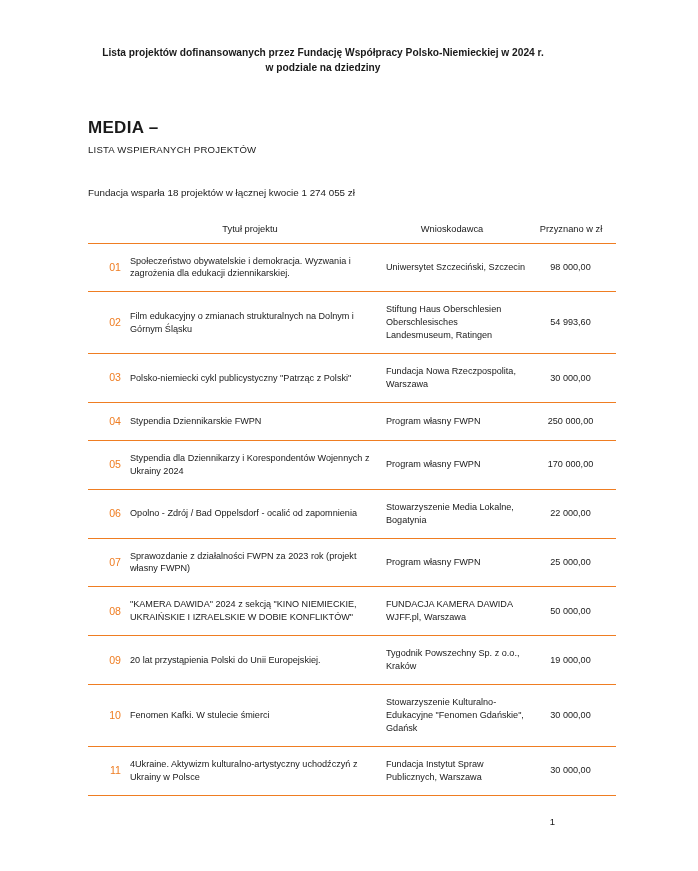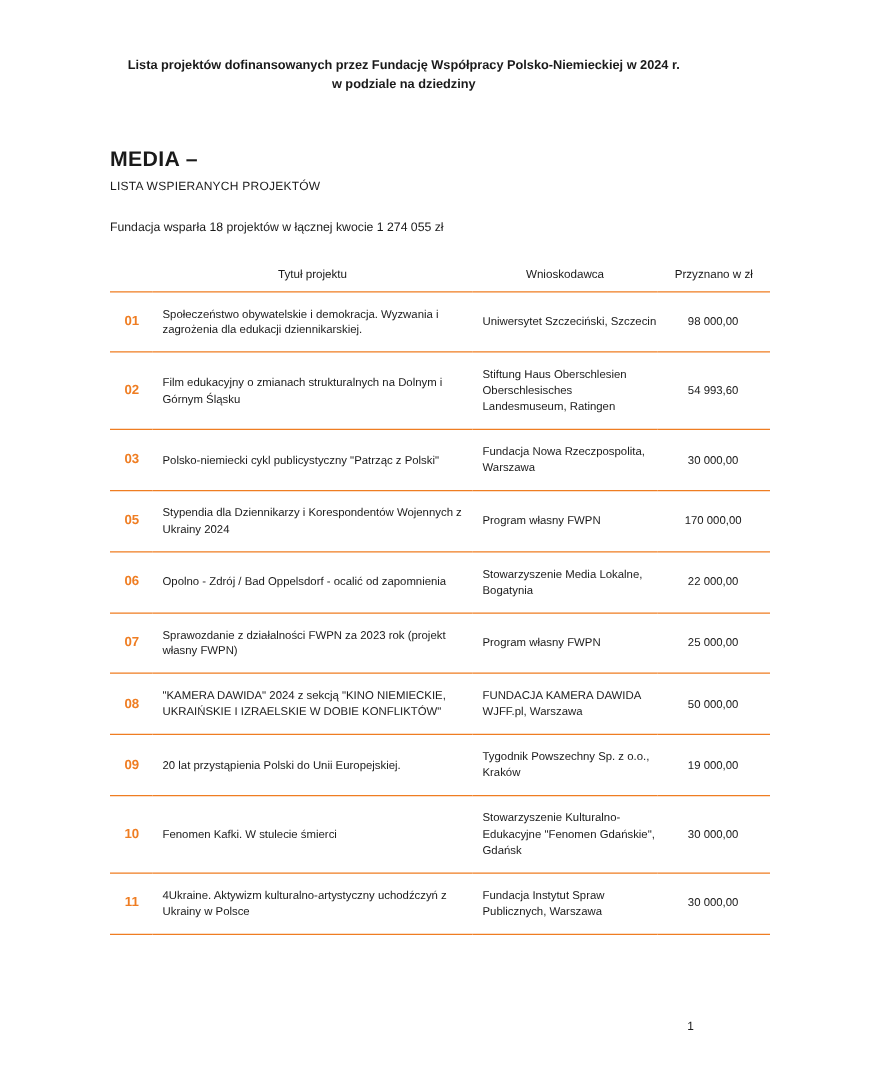--- a/index.html
+++ b/index.html
@@ -39,21 +39,21 @@
     letter-spacing: 0.3px;
     color: #1a1a1a;
   }
   .section-subtitle {
     margin-top: 6px;
     font-size: 9.6px;
     letter-spacing: 0.2px;
     color: #1a1a1a;
   }
   .summary {
-    margin-top: 22px;
+    margin-top: 32px;
     font-size: 9.8px;
     color: #1a1a1a;
   }
   table.projects {
     margin-top: 26px;
     width: 528px;
     border-collapse: collapse;
     table-layout: fixed;
   }
   table.projects thead th {
@@ -90,22 +90,22 @@
     font-size: 9.1px;
     line-height: 1.42;
     vertical-align: middle;
     padding-top: 11px;
     padding-bottom: 11px;
     color: #1a1a1a;
   }
   td.col-idx {
     color: #ef7d22;
     font-size: 10.6px;
-    font-weight: bold;
-    text-align: center;
+    font-weight: normal;
+    text-align: right;
     padding-left: 2px;
   }
   td.col-amount {
     font-size: 9.1px;
     white-space: nowrap;
   }
   .page-number {
     position: absolute;
     right: 80px;
     bottom: 44px;
@@ -149,20 +149,26 @@
         <td class="col-applicant">Stiftung Haus Oberschlesien Oberschlesisches Landesmuseum, Ratingen</td>
         <td class="col-amount">54 993,60</td>
       </tr>
       <tr>
         <td class="col-idx">03</td>
         <td class="col-title">Polsko-niemiecki cykl publicystyczny "Patrząc z Polski"</td>
         <td class="col-applicant">Fundacja Nowa Rzeczpospolita, Warszawa</td>
         <td class="col-amount">30 000,00</td>
       </tr>
       <tr>
+        <td class="col-idx">04</td>
+        <td class="col-title">Stypendia Dziennikarskie FWPN</td>
+        <td class="col-applicant">Program własny FWPN</td>
+        <td class="col-amount">250 000,00</td>
+      </tr>
+      <tr>
         <td class="col-idx">05</td>
         <td class="col-title">Stypendia dla Dziennikarzy i Korespondentów Wojennych z Ukrainy 2024</td>
         <td class="col-applicant">Program własny FWPN</td>
         <td class="col-amount">170 000,00</td>
       </tr>
       <tr>
         <td class="col-idx">06</td>
         <td class="col-title">Opolno - Zdrój / Bad Oppelsdorf - ocalić od zapomnienia</td>
         <td class="col-applicant">Stowarzyszenie Media Lokalne, Bogatynia</td>
         <td class="col-amount">22 000,00</td>

